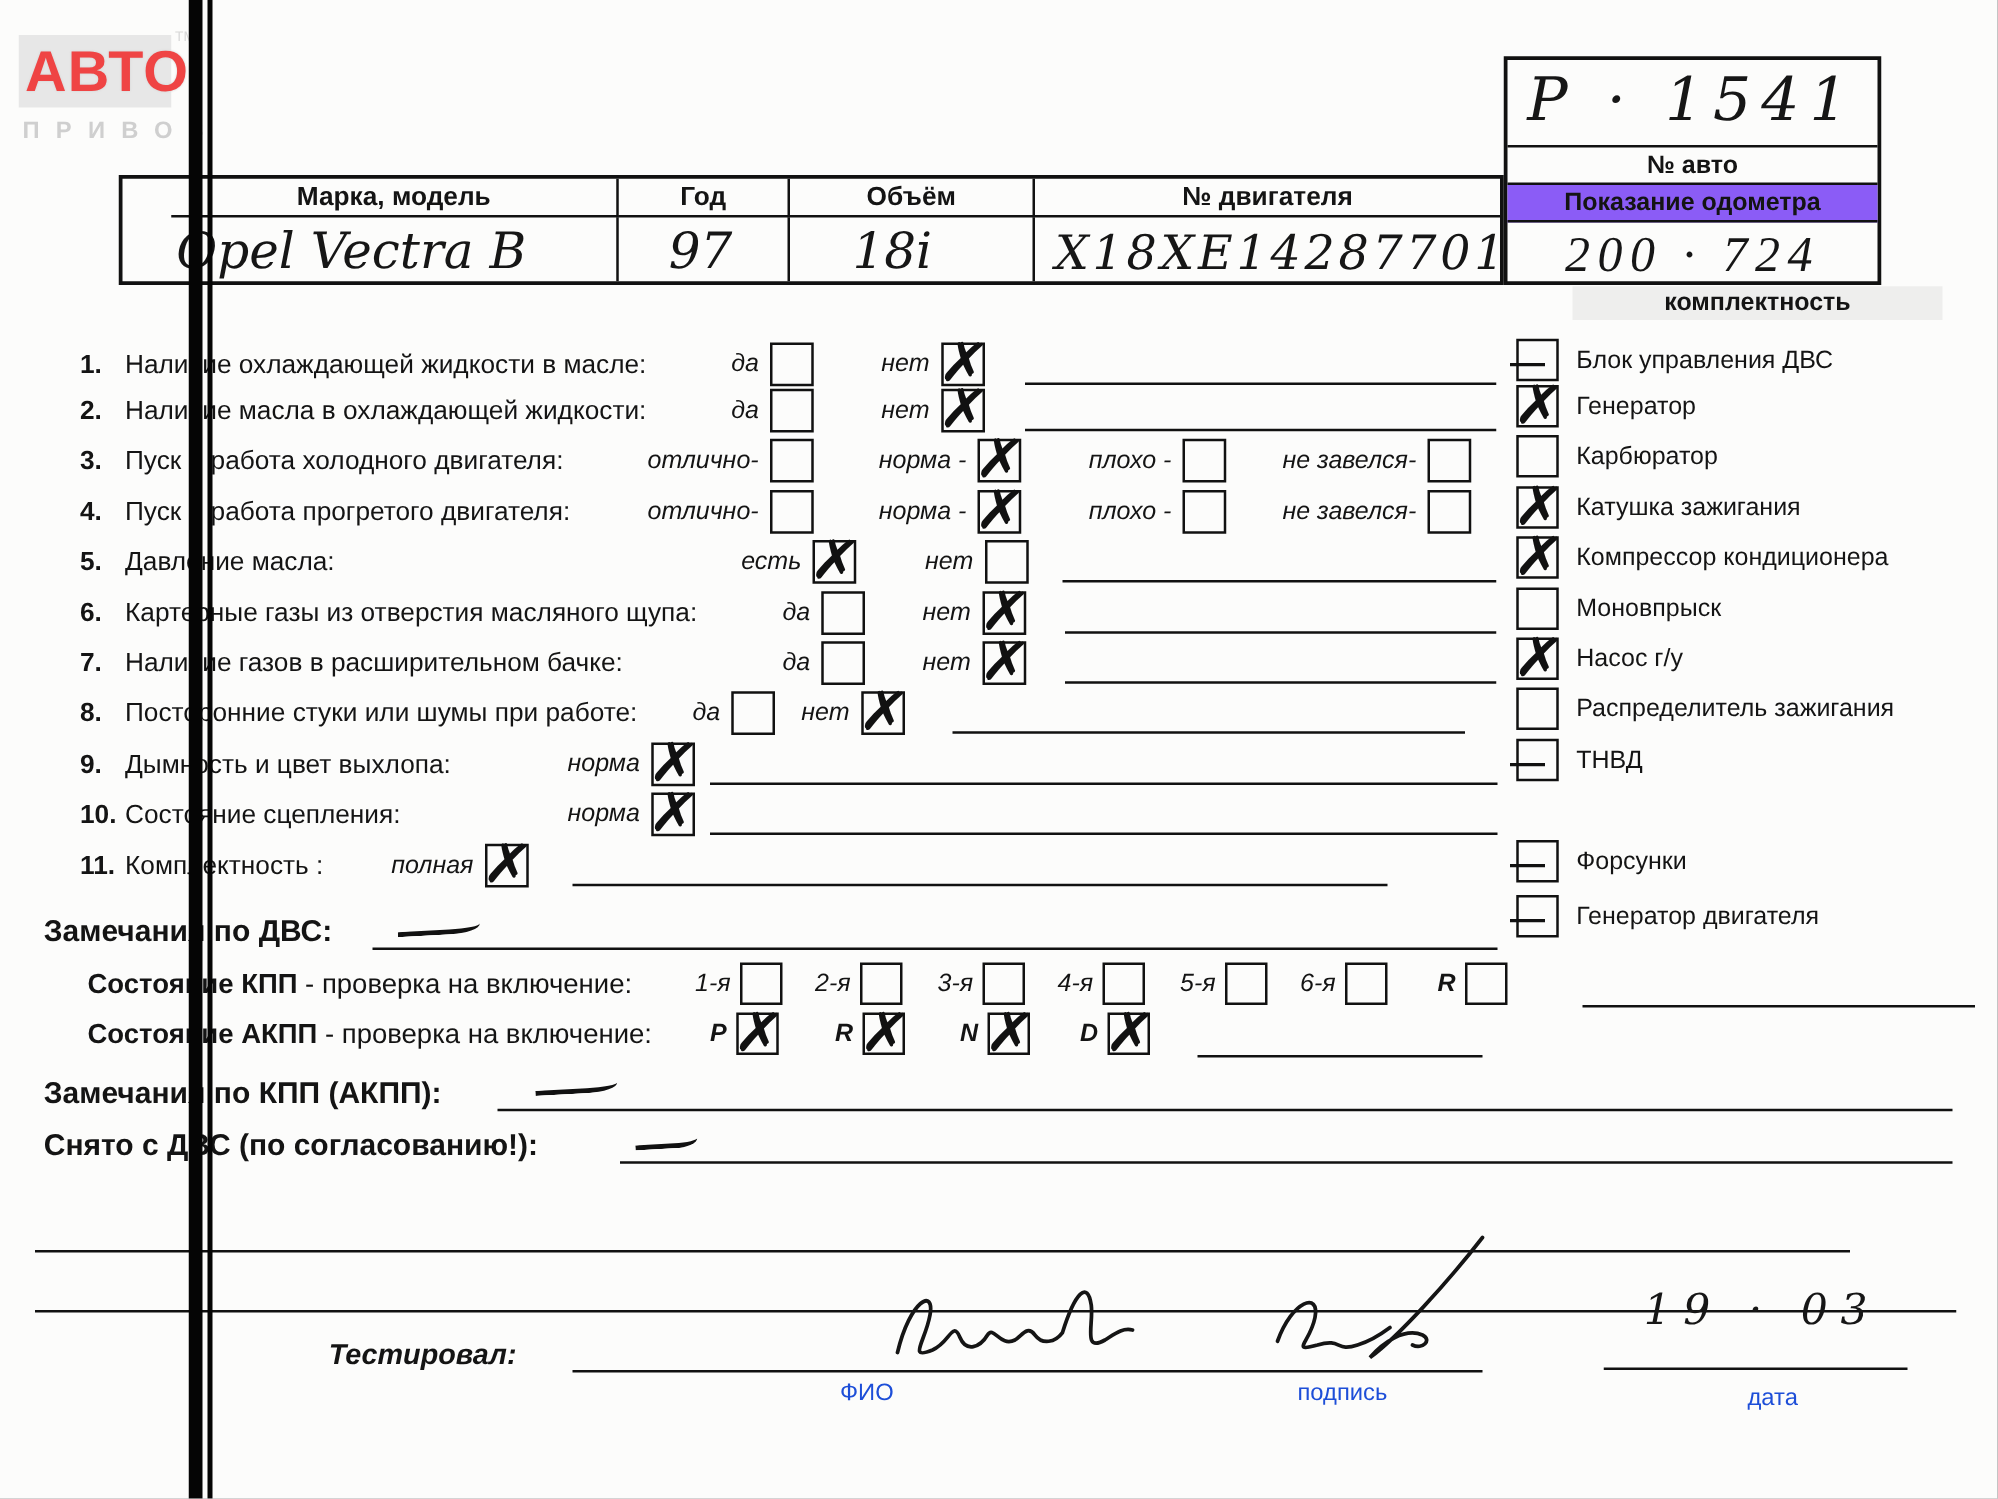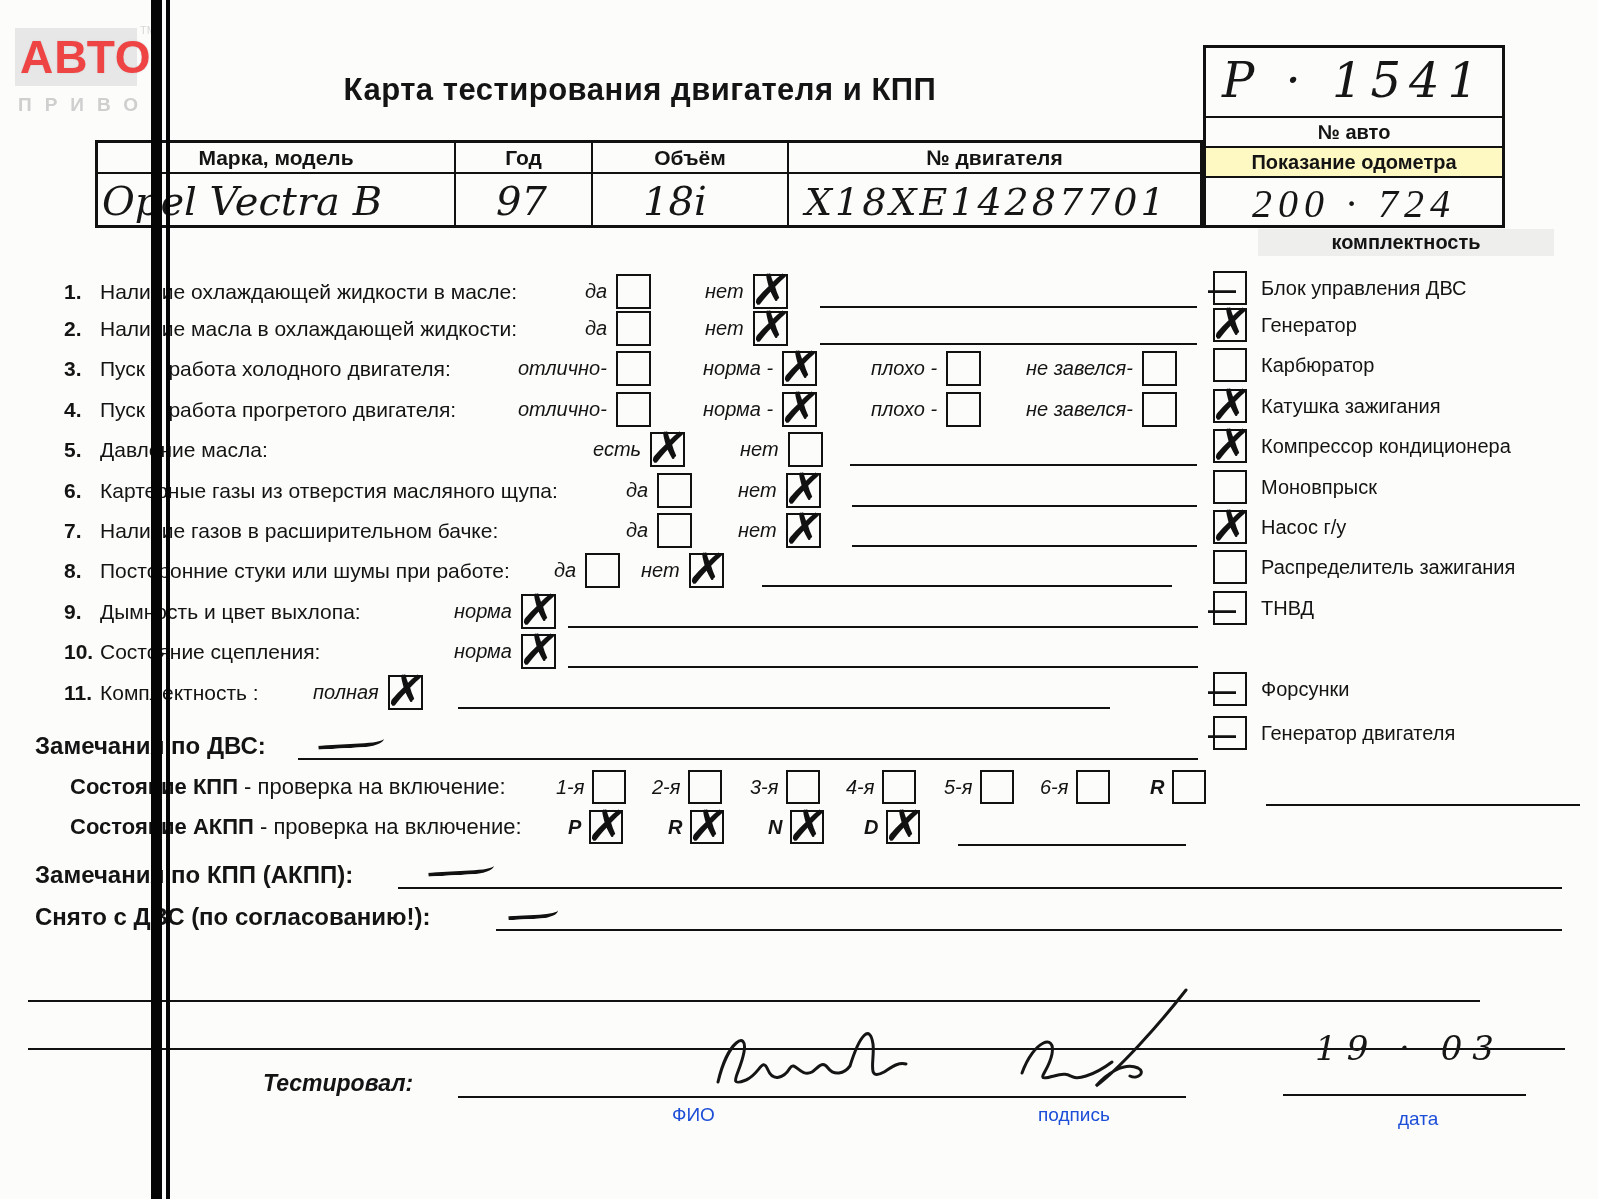--- a/index.html
+++ b/index.html
@@ -18,34 +18,34 @@
               letter-spacing:1px; text-shadow:0 0 2px #d0d0d0; }
   .logo-sub { position:absolute; left:6px; top:84px; font-size:19px; font-weight:bold; color:#cfcfcf; letter-spacing:13px; }
   .logo-tm  { position:absolute; left:128px; top:14px; font-size:11px; color:#d8d8d8; }
 
   .title { position:absolute; left:0; top:72px; width:1280px; text-align:center;
            font-size:31px; font-weight:bold; letter-spacing:0.5px; }
 
   
   .vtable { position:absolute; left:95px; top:140px; width:1108px; height:88px;
             border:3px solid #111; display:grid;
-            grid-template-columns:358px 137px 196px 1fr; grid-template-rows:31px 1fr; }
+            grid-template-columns:358px 137px 196px 1fr; grid-template-rows:31px 1fr;padding-left:39px; }
   .vth { border-right:2.5px solid #111; border-bottom:2.5px solid #111;
          font-size:21px; font-weight:bold; text-align:center; padding-top:3px; }
   .vth:nth-child(4){ border-right:none; }
   .vtd { border-right:2.5px solid #111; position:relative; }
   .vtd:last-child { border-right:none; }
 
   
   .nbox { position:absolute; left:1203px; top:45px; width:302px; height:183px; border:3px solid #111; }
   .nbox-val { height:70px; border-bottom:2.5px solid #111; text-align:center; }
   .nbox-lbl { height:30px; border-bottom:2.5px solid #111; text-align:center;
               font-size:20px; font-weight:bold; padding-top:3px; }
   .nbox-odl { height:30px; border-bottom:2.5px solid #111; text-align:center;
-              font-size:20px; font-weight:bold; background:#fef9c3; padding-top:3px; }
+              font-size:20px; font-weight:bold; background:#8b5cf6; padding-top:3px; }
   .nbox-odv { height:47px; text-align:center; }
 
   .kompl-hdr { position:absolute; left:1210px; top:229px; width:296px; text-align:center;
                font-size:20px; font-weight:bold; background:rgba(0,0,0,0.055); padding:2px 0;margin-left:48px; }
 
   .hw { font-family:"DejaVu Serif", serif; font-style:italic; color:#161616; white-space:nowrap; }
 
   
   .cb { display:inline-block; width:35px; height:35px; border:2.5px solid #111;
         position:relative; background:transparent; flex:0 0 auto; }
@@ -84,21 +84,20 @@
 
 <div class="page">
 
   <div class="logo-box">
     <div class="logo-bg"></div>
     <div class="logo-word">АВТО</div>
     <div class="logo-tm">ТМ</div>
     <div class="logo-sub">ПРИВОЗ</div>
   </div>
 
-  <div class="title">Карта тестирования двигателя  и КПП</div>
 
   <div class="nbox">
     <div class="nbox-val hw" style="font-size:48px; letter-spacing:8px; padding-top:4px;">P · 1541</div>
     <div class="nbox-lbl">№ авто</div>
     <div class="nbox-odl">Показание одометра</div>
     <div class="nbox-odv hw" style="font-size:40px; letter-spacing:6px; padding-top:2px;font-family:Liberation Serif, serif;">200 · 724</div>
   </div>
 
   <div class="vtable">
     <div class="vth">Марка, модель</div>

